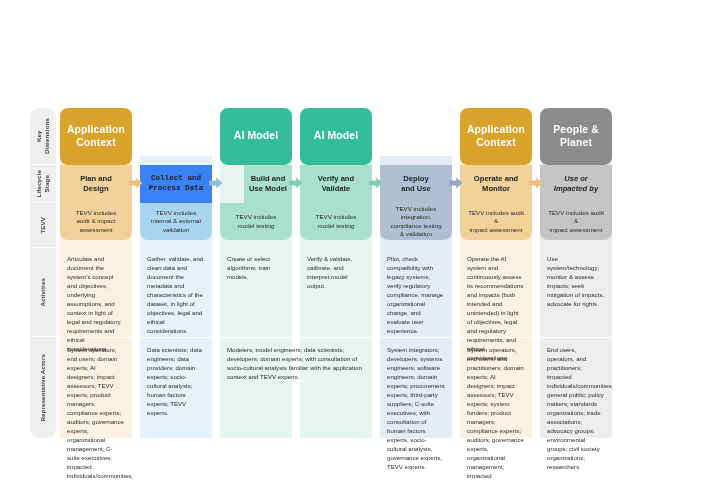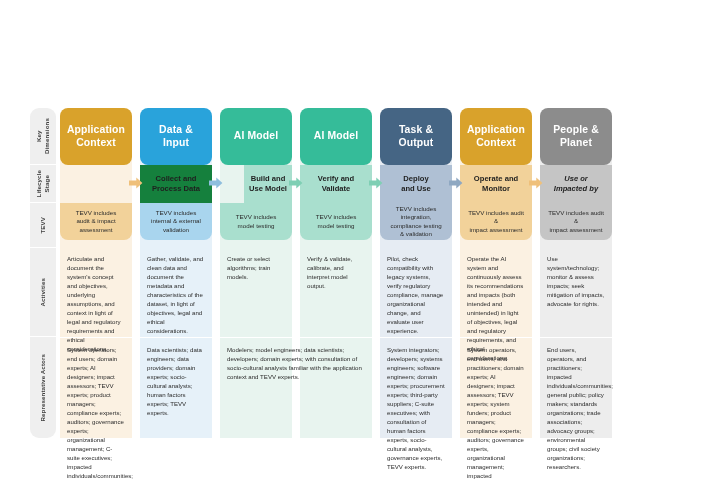--- a/index.html
+++ b/index.html
@@ -150,32 +150,32 @@
       </div>
       <div class="rail-cell" style="top: 229px; height: 101px;">
         <div class="rail-txt">Representative Actors</div>
       </div>
     </div>
   <div class="cols" id="cols">
       <div class="col" style="left: 0px; width: 72px;">
         <div class="tint" style="background: rgb(251, 241, 226);"></div>
         <div class="chip" style="background: rgb(217, 162, 43);">Application
 Context</div>
+        <div class="stage" style="background: rgb(242, 210, 154);">Plan and
+Design</div>
         <div class="tevv" style="background: rgb(242, 210, 154);">TEVV includes
 audit &amp; impact
 assessment</div>
         <div class="cell act">Articulate and document the system's concept and objectives, underlying assumptions, and context in light of legal and regulatory requirements and ethical considerations.</div>
         <div class="rowsep"></div>
       </div>
       <div class="cell actor" style="position: absolute; left: 0px; width: 72px; top: 231px; height: 99px; z-index: 3;">System operators; end users; domain experts; AI designers; impact assessors; TEVV experts; product managers; compliance experts; auditors; governance experts; organizational management; C-suite executives; impacted individuals/communities; evaluators.</div>
       <div class="col" style="left: 80px; width: 72px;">
         <div class="tint" style="background: rgb(230, 241, 249);"></div>
-        <div class="chip" style="background: rgb(41, 163, 219);">Data &amp;
-Input</div>
-        <div class="stage" style="background: #15803d;">Collect and
+        <div class="stage" style="background: #3b82f6; font-family: Liberation Mono, monospace;">Collect and
 Process Data</div>
         <div class="tevv" style="background: rgb(169, 213, 238);">TEVV includes
 internal &amp; external
 validation</div>
         <div class="cell act">Gather, validate, and clean data and document the metadata and characteristics of the dataset, in light of objectives, legal and ethical considerations.</div>
         <div class="rowsep"></div>
       </div>
       <div class="cell actor" style="position: absolute; left: 80px; width: 72px; top: 231px; height: 99px; z-index: 3;">Data scientists; data engineers; data providers; domain experts; socio-cultural analysts; human factors experts; TEVV experts.</div>
       <div class="col" style="left: 160px; width: 72px;">
         <div class="tint" style="background: rgb(232, 244, 239);"></div>
@@ -193,22 +193,20 @@
         <div class="chip" style="background: rgb(53, 188, 153);">AI Model</div>
         <div class="stage" style="background: rgb(169, 223, 206);">Verify and
 Validate</div>
         <div class="tevv" style="background: rgb(169, 223, 206);">TEVV includes
 model testing</div>
         <div class="cell act">Verify &amp; validate, calibrate, and interpret model output.</div>
         <div class="rowsep"></div>
       </div>
       <div class="col" style="left: 320px; width: 72px;">
         <div class="tint" style="background: rgb(230, 236, 243);"></div>
-        <div class="chip" style="background: rgb(69, 101, 132);">Task &amp;
-Output</div>
         <div class="stage" style="background: rgb(175, 192, 212);">Deploy
 and Use</div>
         <div class="tevv" style="background: rgb(175, 192, 212);">TEVV includes
 integration,
 compliance testing
 &amp; validation</div>
         <div class="cell act">Pilot, check compatibility with legacy systems, verify regulatory compliance, manage organizational change, and evaluate user experience.</div>
         <div class="rowsep"></div>
       </div>
       <div class="cell actor" style="position: absolute; left: 320px; width: 72px; top: 231px; height: 99px; z-index: 3;">System integrators; developers; systems engineers; software engineers; domain experts; procurement experts; third-party suppliers; C-suite executives; with consultation of human factors experts, socio-cultural analysts, governance experts, TEVV experts.</div>

